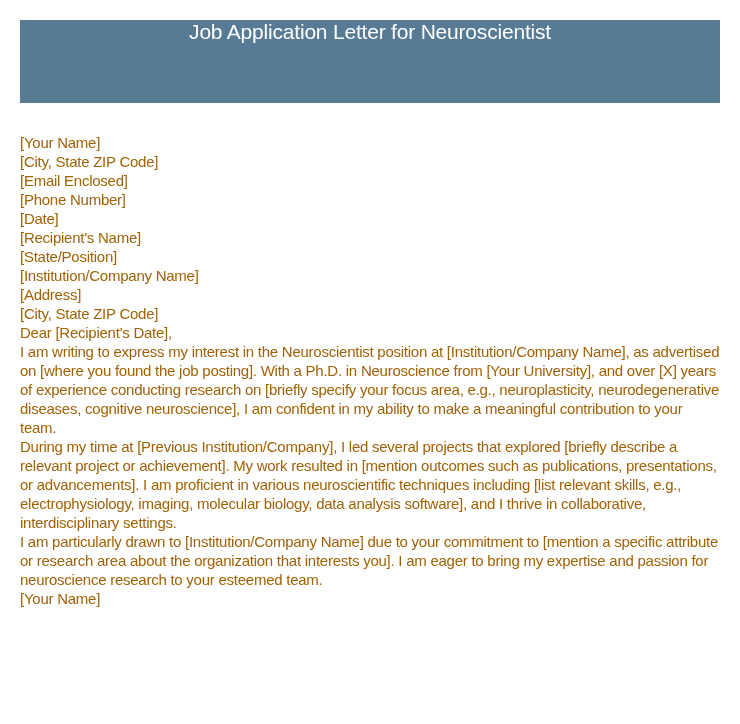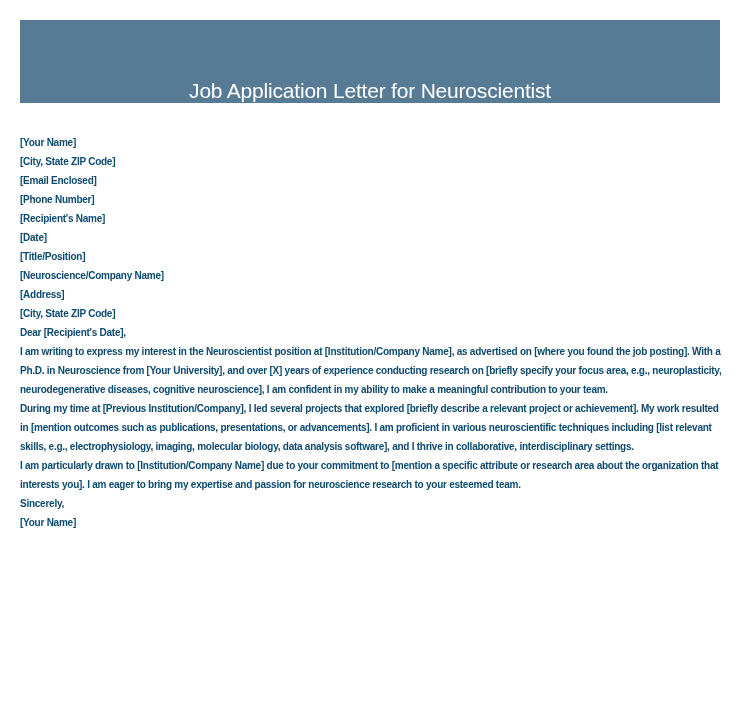--- a/index.html
+++ b/index.html
@@ -15,62 +15,60 @@
       color: #3a3a3a;
     }
     .header {
       position: absolute;
       left: 20px;
       top: 20px;
       width: 700px;
       height: 83px;
       background: #587b95;
       display: flex;
-      align-items: flex-end;
+      align-items: flex-start;
       justify-content: center;
     }
     .header h1 {
       margin: 0;
       font-weight: normal;
       font-size: 21px;
       color: #ffffff;
       letter-spacing: -0.2px;
     }
     .letter {
       position: absolute;
       left: 20px;
       top: 133px;
       width: 702px;
-      font-size: 10px;
+      font-size: 15px;
       line-height: 19px;
       letter-spacing: -0.25px;
-      color: #0c4a6e;
-      font-weight: bold;
+      color: #a16207;
     }
     .letter p {
       margin: 0;
     }
   </style>
 </head>
 <body>
 
 <div class="header">
   <h1>Job Application Letter for Neuroscientist</h1>
 </div>
 
 <div class="letter">
   <p>[Your Name]</p>
   <p>[City, State ZIP Code]</p>
   <p>[Email Enclosed]</p>
   <p>[Phone Number]</p>
+  <p>[Date]</p>
   <p>[Recipient's Name]</p>
-  <p>[Date]</p>
-  <p>[Title/Position]</p>
-  <p>[Neuroscience/Company Name]</p>
+  <p>[State/Position]</p>
+  <p>[Institution/Company Name]</p>
   <p>[Address]</p>
   <p>[City, State ZIP Code]</p>
   <p>Dear [Recipient's Date],</p>
   <p>I am writing to express my interest in the Neuroscientist position at [Institution/Company Name], as advertised on [where you found the job posting]. With a Ph.D. in Neuroscience from [Your University], and over [X] years of experience conducting research on [briefly specify your focus area, e.g., neuroplasticity, neurodegenerative diseases, cognitive neuroscience], I am confident in my ability to make a meaningful contribution to your team.</p>
   <p>During my time at [Previous Institution/Company], I led several projects that explored [briefly describe a relevant project or achievement]. My work resulted in [mention outcomes such as publications, presentations, or advancements]. I am proficient in various neuroscientific techniques including [list relevant skills, e.g., electrophysiology, imaging, molecular biology, data analysis software], and I thrive in collaborative, interdisciplinary settings.</p>
   <p>I am particularly drawn to [Institution/Company Name] due to your commitment to [mention a specific attribute or research area about the organization that interests you]. I am eager to bring my expertise and passion for neuroscience research to your esteemed team.</p>
-  <p>Sincerely,</p>
   <p>[Your Name]</p>
 </div>
 
 </body></html>

